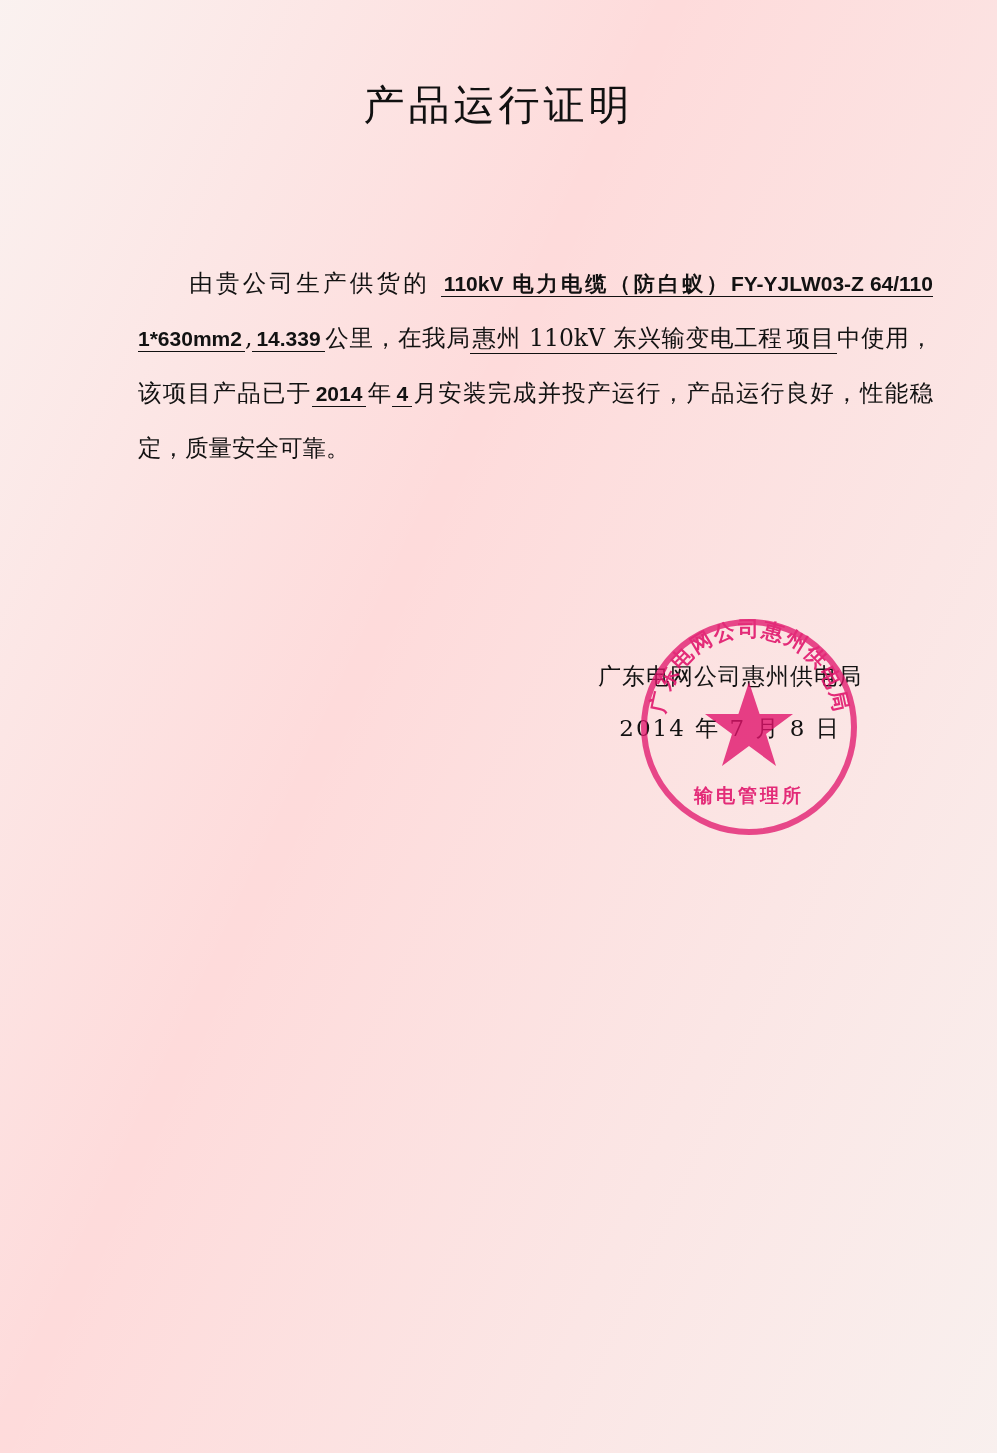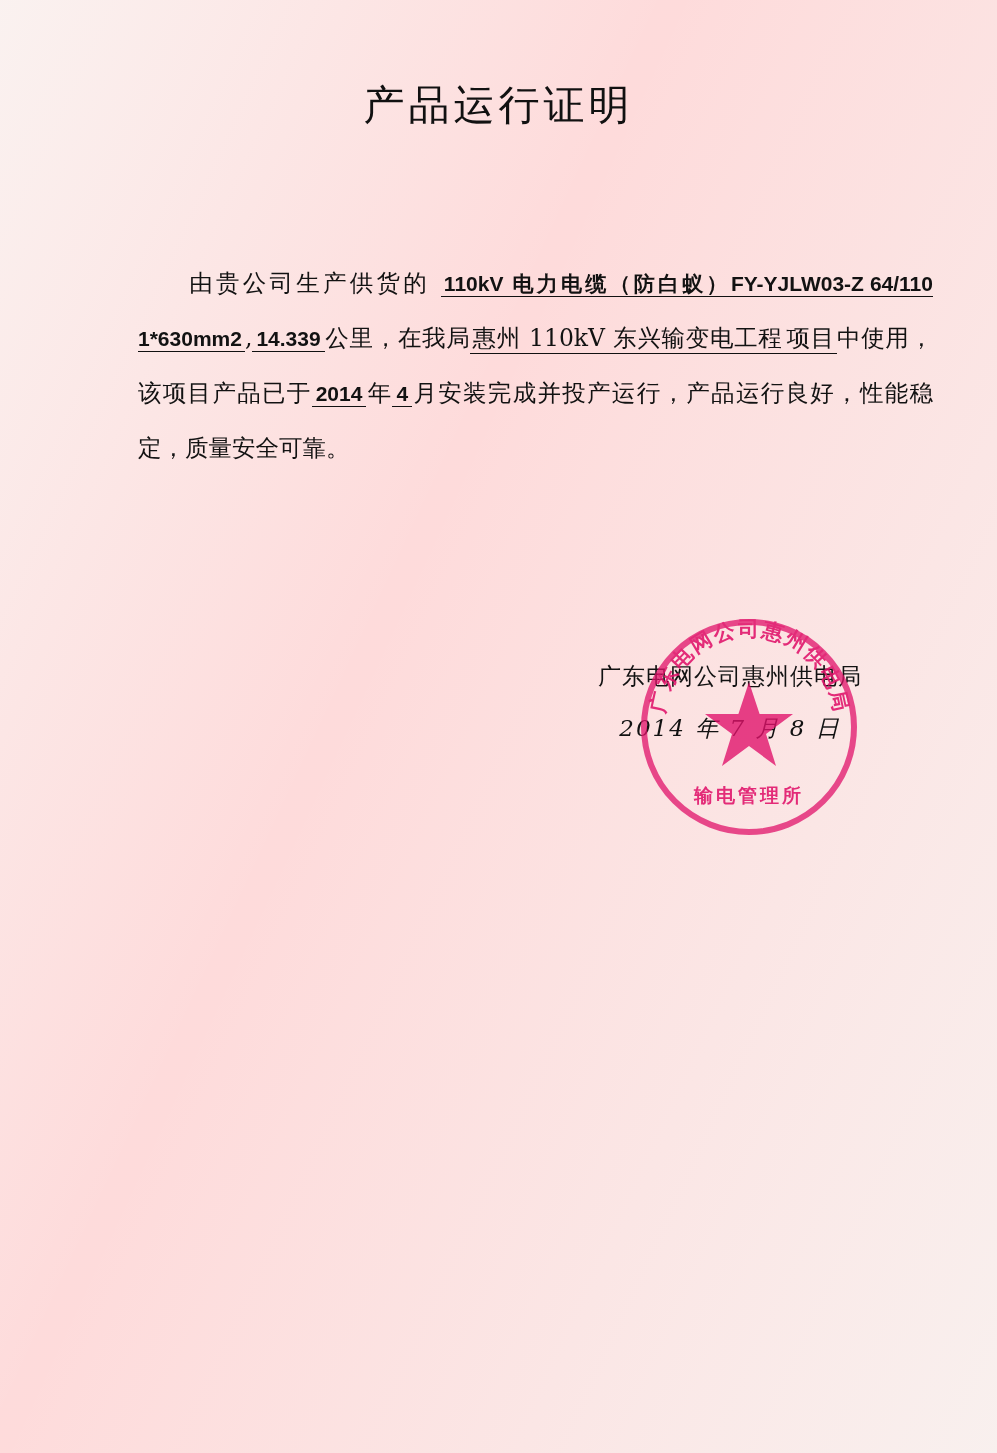--- a/index.html
+++ b/index.html
@@ -92,21 +92,20 @@
     font-family: "DejaVu Serif", serif;
     font-size: 23px;
     line-height: 52px;
     color: #121212;
     letter-spacing: 1px;
   }
   .sig-date {
     font-family: "DejaVu Serif", serif;
     font-size: 23px;
     letter-spacing: 2px;
-    font-style: italic;
   }
   
   .seal {
     position: absolute;
     top: 612px;
     left: 637px;
     width: 225px;
     height: 225px;
     pointer-events: none;
     opacity: 0.88;

